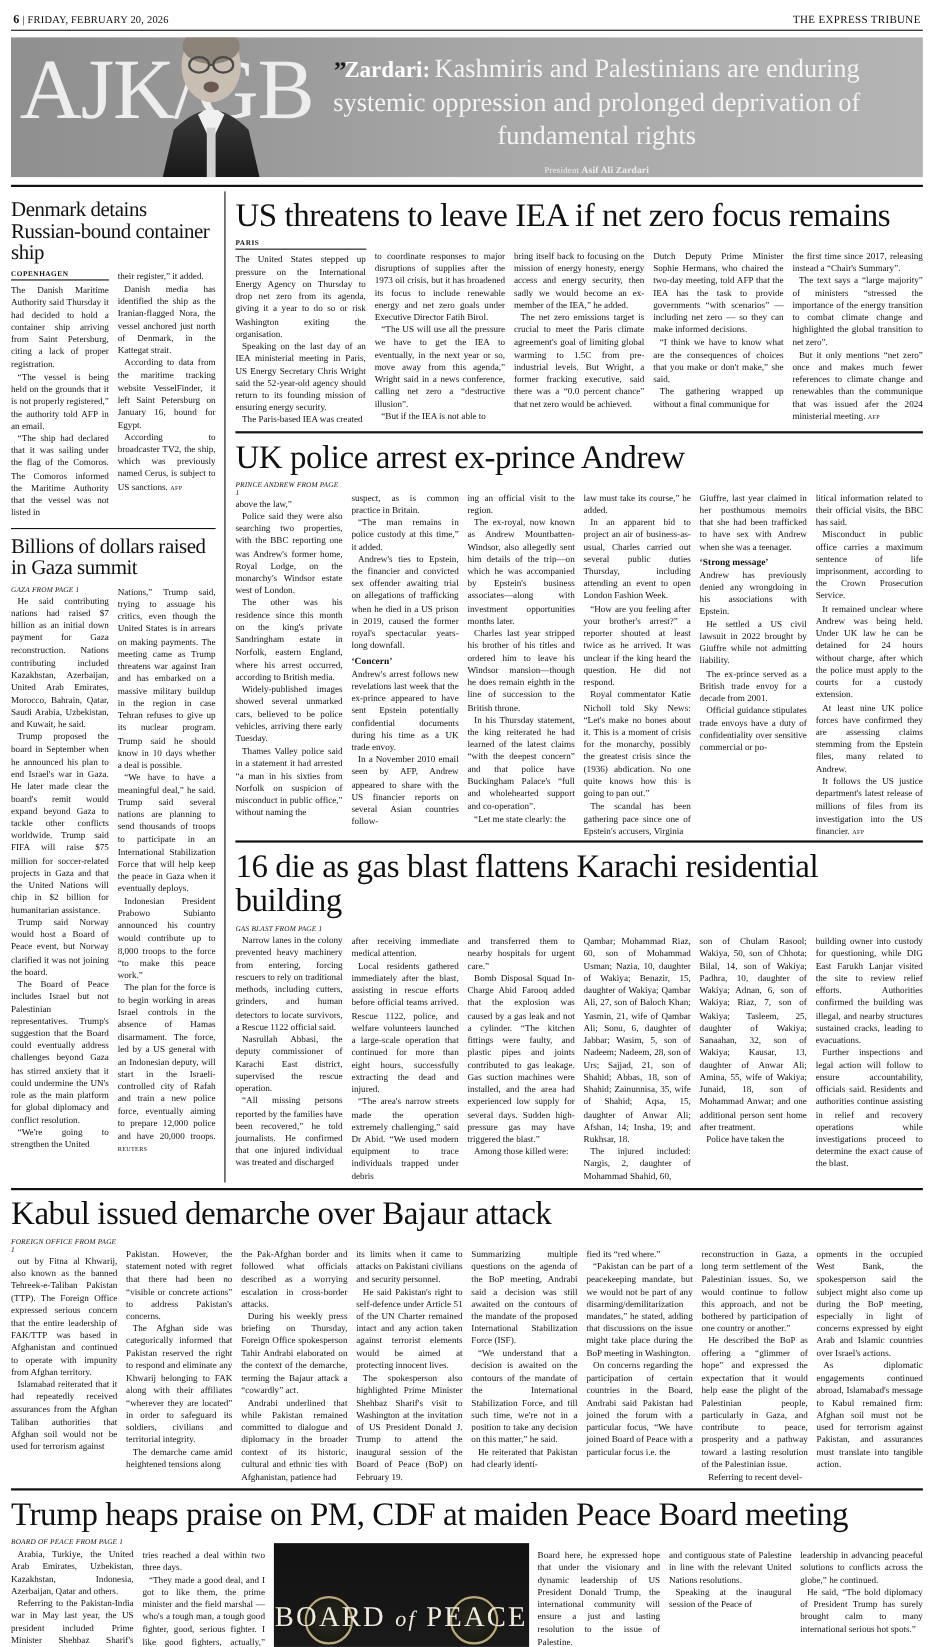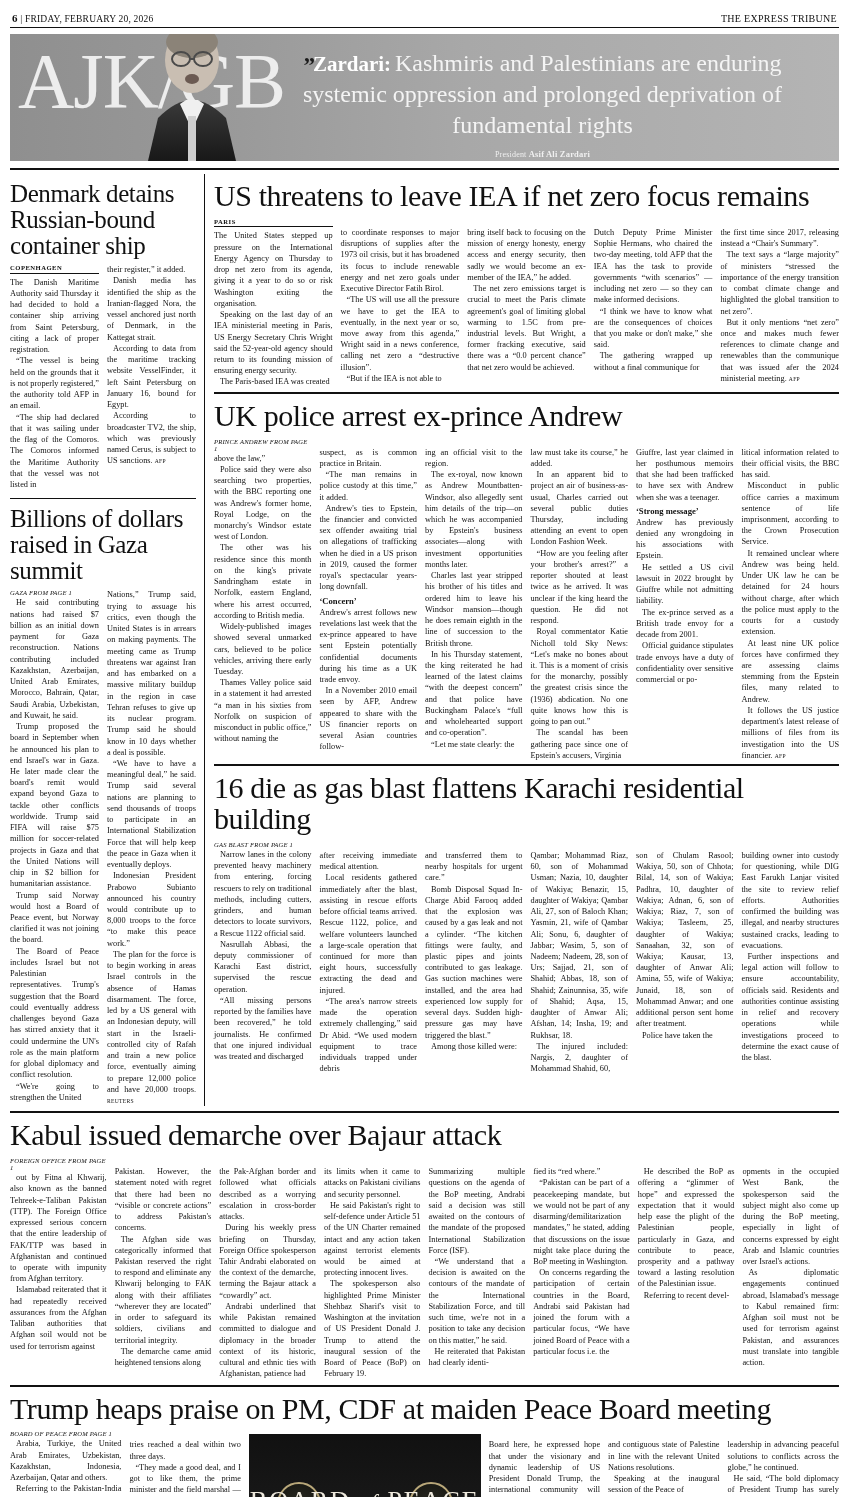--- a/index.html
+++ b/index.html
@@ -53,21 +53,21 @@
   .rule-thick { border-top:2.2px solid #111; margin:7px 0 0 0; }
   .hr-col     { border-top:1px solid #111; margin:4px 0 5px; }
 
   
   h1.hl {
     font-family:"Liberation Serif", serif;
     font-weight:400; line-height:1.03; letter-spacing:-.4px;
     margin:7px 0 6px;
   }
   .hl-lead  { font-size:30px; }
-  .hl-mid   { font-size:25px; }
+  .hl-mid   { font-size:19px; }
 
   
   .cols { display:flex; gap:8px; }
   .col { flex:1; }
   p.bt {
     font-size:8.3px; line-height:1.355; text-align:justify;
     text-indent:6px; hyphens:auto; -webkit-hyphens:auto;
     font-family:"Liberation Serif", serif;
   }
   p.bt.first { text-indent:0; }
@@ -343,20 +343,21 @@
       <p class="bt first">Summarizing multiple questions on the agenda of the BoP meeting, Andrabi said a decision was still awaited on the contours of the mandate of the proposed International Stabilization Force (ISF).</p>
       <p class="bt">“We understand that a decision is awaited on the contours of the mandate of the International Stabilization Force, and till such time, we're not in a position to take any decision on this matter,” he said.</p>
       <p class="bt">He reiterated that Pakistan had clearly identi-</p>
     </div>
     <div class="col" style="padding-top:9px;">
       <p class="bt first">fied its “red where.”</p>
       <p class="bt">“Pakistan can be part of a peacekeeping mandate, but we would not be part of any disarming/demilitarization mandates,” he stated, adding that discussions on the issue might take place during the BoP meeting in Washington.</p>
       <p class="bt">On concerns regarding the participation of certain countries in the Board, Andrabi said Pakistan had joined the forum with a particular focus, “We have joined Board of Peace with a particular focus i.e. the</p>
     </div>
     <div class="col" style="padding-top:9px;">
+      <p class="bt first">reconstruction in Gaza, a long term settlement of the Palestinian issues. So, we would continue to follow this approach, and not be bothered by participation of one country or another.”</p>
       <p class="bt">He described the BoP as offering a “glimmer of hope” and expressed the expectation that it would help ease the plight of the Palestinian people, particularly in Gaza, and contribute to peace, prosperity and a pathway toward a lasting resolution of the Palestinian issue.</p>
       <p class="bt">Referring to recent devel-</p>
     </div>
     <div class="col" style="padding-top:9px;">
       <p class="bt first">opments in the occupied West Bank, the spokesperson said the subject might also come up during the BoP meeting, especially in light of concerns expressed by eight Arab and Islamic countries over Israel's actions.</p>
       <p class="bt">As diplomatic engagements continued abroad, Islamabad's message to Kabul remained firm: Afghan soil must not be used for terrorism against Pakistan, and assurances must translate into tangible action.</p>
     </div>
   </div>
 
   <div style="border-top:2.2px solid #111;margin:5px 0 0;"></div>

